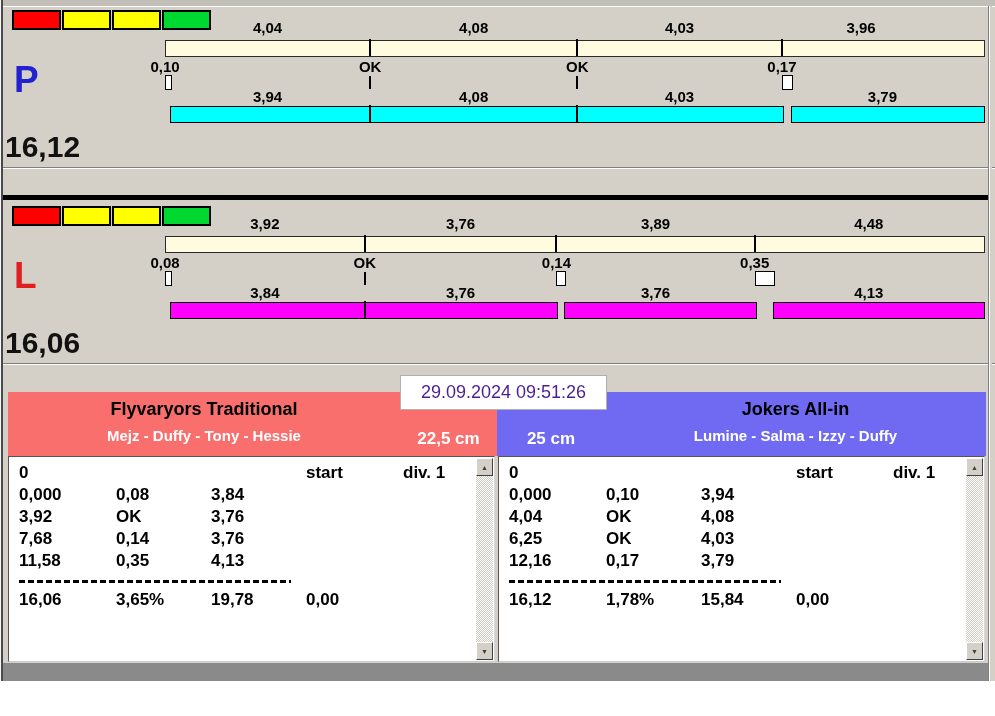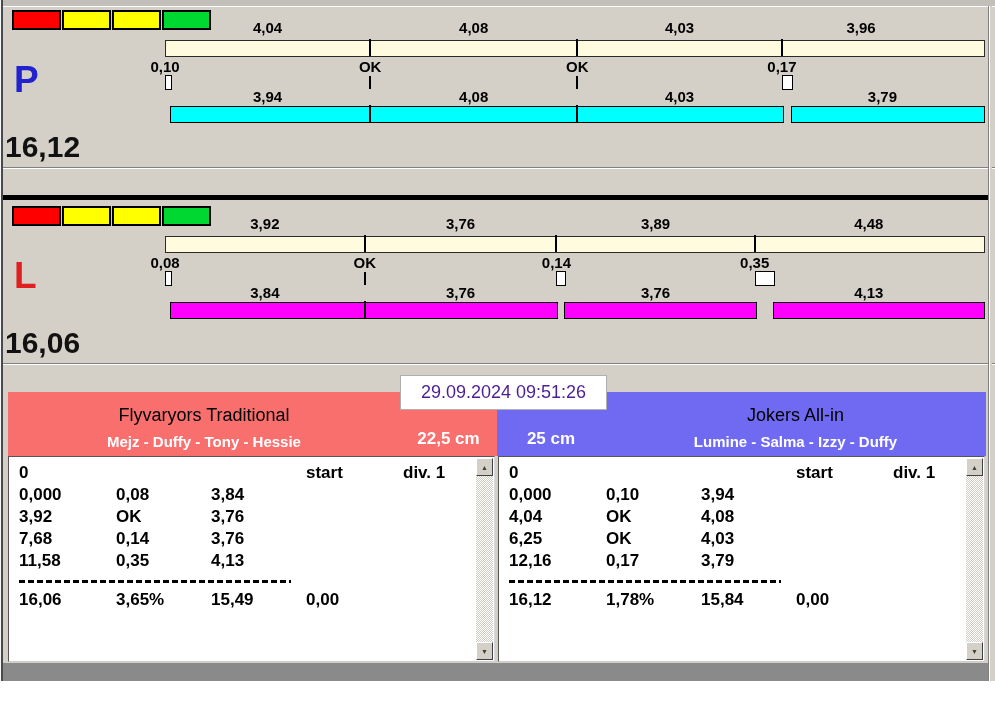--- a/index.html
+++ b/index.html
@@ -22,21 +22,21 @@
   .lane-label{position:absolute;font-size:15px;font-weight:bold;color:#000;text-align:center;line-height:16px;white-space:nowrap;}
   .bar{position:absolute;height:15px;}
   .bar.cream{border:1px solid #2a2a2a;}
   .bar.meas{border:1px solid #000;}
   .bar-tick{position:absolute;width:2px;height:17px;background:#000;}
   .ok-tick{position:absolute;width:2px;height:13px;background:#000;}
   .err-box{position:absolute;height:13px;background:#fff;border:1px solid #000;}
   
   .team-header{position:absolute;top:392px;width:489px;height:64px;}
   #hdr0{left:8px;} #hdr1{left:497px;}
-  .team-title{font-size:18px;font-weight:normal;color:#000;text-align:center;padding-top:13px;line-height:20px;}
+  .team-title{font-size:18px;font-weight:bold;color:#000;text-align:center;padding-top:7px;line-height:20px;}
   .team-members{font-size:15px;font-weight:bold;color:#fff;text-align:center;padding-top:9px;line-height:16px;}
   #hdr0 .team-title,#hdr0 .team-members{margin-right:97px;}
   #hdr1 .team-title,#hdr1 .team-members{margin-left:108px;}
   .datetime-box{position:absolute;left:400px;top:375px;width:205px;height:33px;background:#fff;
                 border:1px solid #b0b0b0;display:flex;align-items:center;justify-content:center;
                 font-size:18px;color:#4c1d95;}
   .size-label{position:absolute;top:426px;height:26px;display:flex;align-items:center;justify-content:center;
               color:#fff;font-weight:bold;font-size:17px;}
   #size0{left:400px;width:97px;} #size1{left:497px;width:108px;text-align:center;}
   .mtable{position:absolute;top:456px;width:487px;height:206px;background:#fff;
@@ -180,21 +180,21 @@
           <div class="trow">
             <div class="tcell">11,58</div>
             <div class="tcell">0,35</div>
             <div class="tcell">4,13</div>
           </div>
         </div>
       <div class="dash-divider"></div>
       <div class="trow">
           <div class="tcell">16,06</div>
           <div class="tcell">3,65%</div>
-          <div class="tcell">15,49</div>
+          <div class="tcell">19,78</div>
           <div class="tcell">0,00</div>
         </div>
     </div>
     <div class="vscroll">
       <div class="sbtn up">
           <span>▲</span>
         </div>
       <div class="sbtn down">
           <span>▼</span>
         </div>

